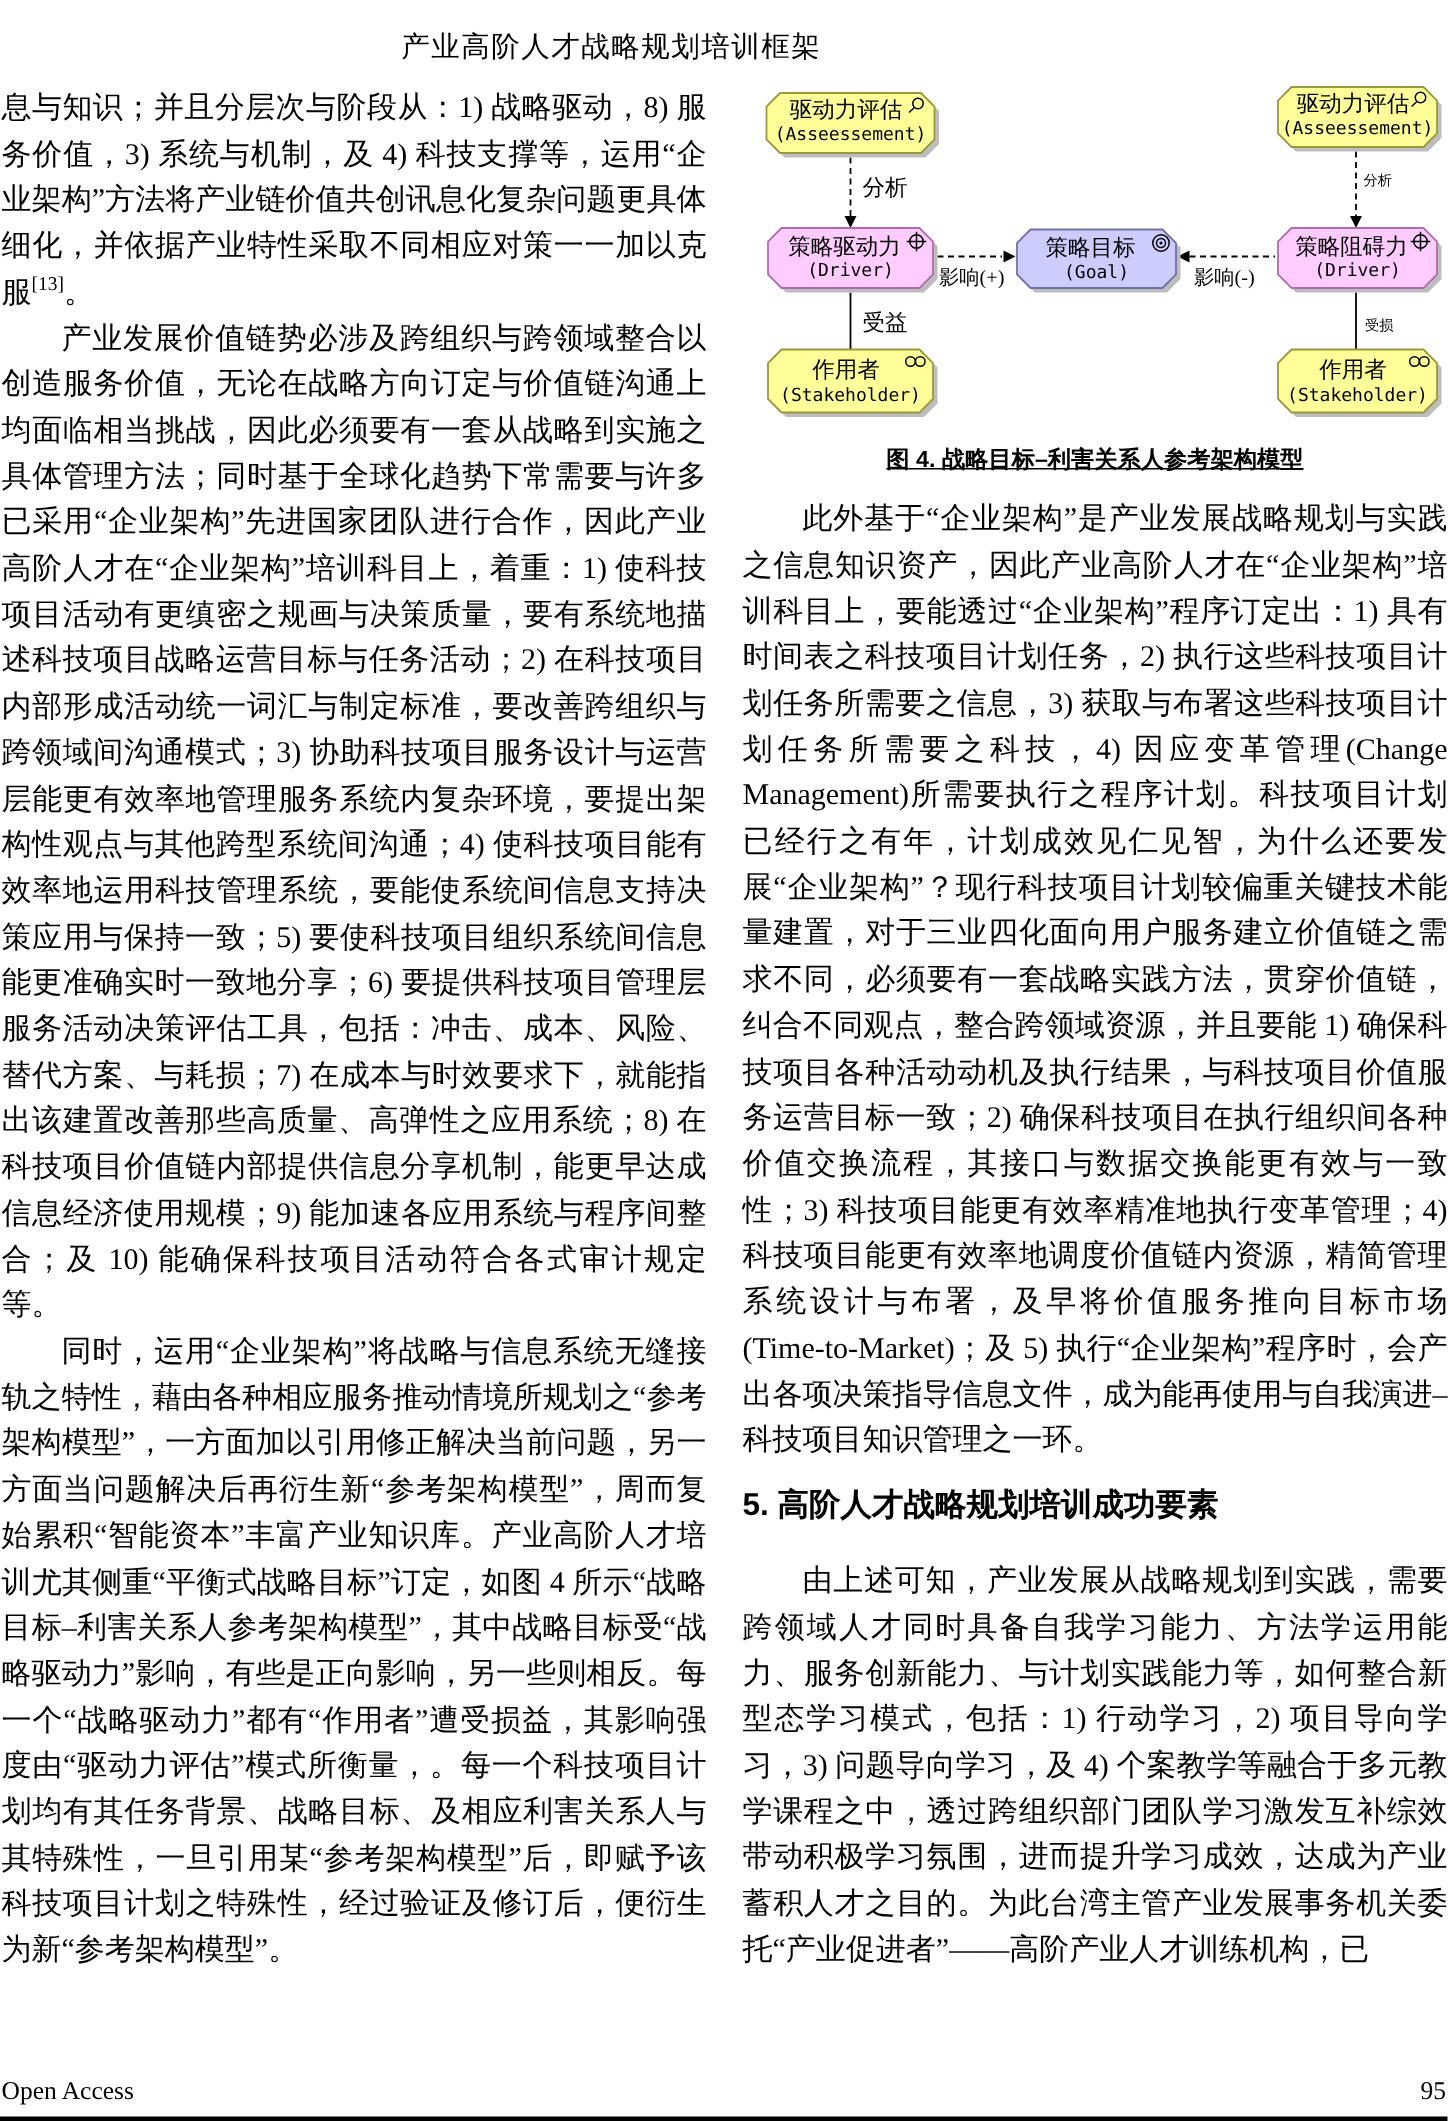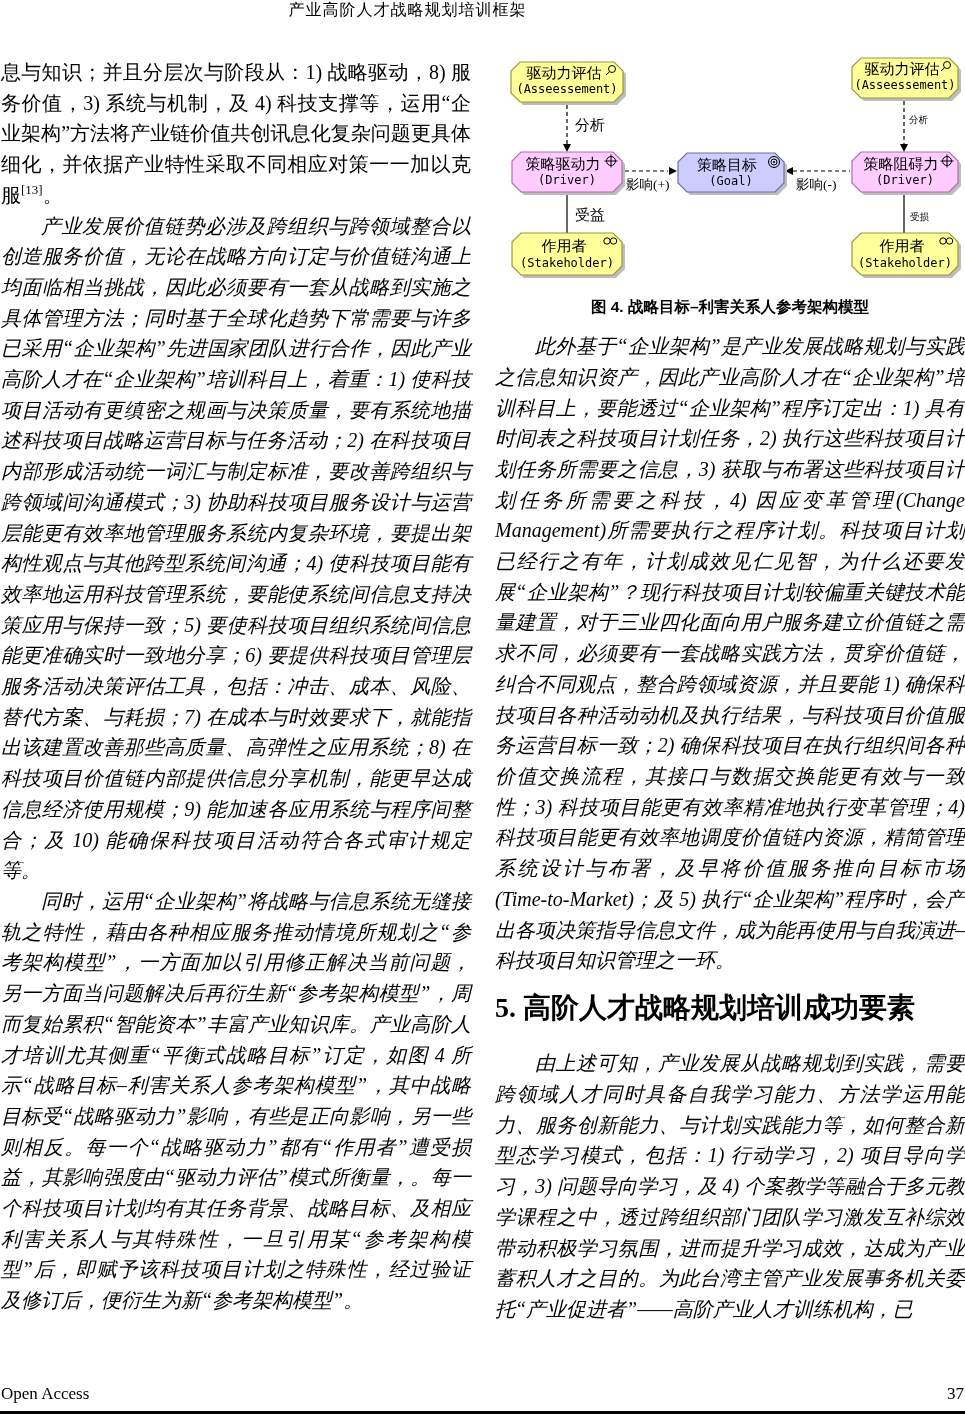--- a/index.html
+++ b/index.html
@@ -1,41 +1,41 @@
 <!DOCTYPE html>
 <html><head>
 <meta charset="utf-8">
 <style>
   html,body{margin:0;padding:0;background:#ffffff;}
   body{
     width:965px;height:1414px;position:relative;overflow:hidden;
     font-family:"Liberation Serif","DejaVu Serif",serif;color:#000;
   }
   .header-title{
-    position:absolute;top:0;left:0;width:815px;text-align:center;
-    font-size:16px;letter-spacing:1px;
+    position:absolute;top:18px;left:0;width:815px;text-align:center;
+    font-size:19px;letter-spacing:1px;
   }
   .col{position:absolute;top:57px;width:470px;}
   .col-left{left:1px;}
   .col-right{left:495px;}
   .body-text{
     margin:0;font-size:20px;line-height:30.7px;text-align:justify;
     text-justify:inter-ideograph;
   }
-  .body-text.indent{text-indent:2em;font-style:italic;}
+  .body-text.indent{text-indent:2em;}
   .body-text sup{font-size:13px;line-height:0;vertical-align:super;}
   .figure-svg{display:block;width:470px;height:236px;}
   .fig-caption{
     text-align:center;font-weight:bold;margin:4px 0 14px 0;line-height:1.3;
   }
   .fig-caption .cap-en{font-size:15px;display:block;}
-  .fig-caption .cap-zh{font-size:15.5px;display:block;font-family:"Liberation Sans",sans-serif;}
+  .fig-caption .cap-zh{font-size:15.5px;display:block;font-family:"Liberation Sans",sans-serif;text-decoration:underline;}
   .section-heading{
-    font-family:Liberation Serif, serif;
-    font-weight:bold;font-size:28px;margin:14px 0 22px 0;line-height:1.3;
+    font-family:Liberation Sans, sans-serif;
+    font-weight:bold;font-size:21px;margin:14px 0 22px 0;line-height:1.3;
   }
   .page-footer{
     position:absolute;left:1px;top:1384px;width:963px;
     display:flex;justify-content:space-between;font-size:17px;
   }
   .bottom-rule{
     position:absolute;left:0;top:1411px;width:965px;height:3px;background:#000;
   }
   
   .shadow{fill:#bdbdbd;stroke:none;}
@@ -185,15 +185,15 @@
 
   <p class="body-text indent">此外基于“企业架构”是产业发展战略规划与实践之信息知识资产，因此产业高阶人才在“企业架构”培训科目上，要能透过“企业架构”程序订定出：1) 具有时间表之科技项目计划任务，2) 执行这些科技项目计划任务所需要之信息，3) 获取与布署这些科技项目计划任务所需要之科技，4) 因应变革管理(Change Management)所需要执行之程序计划。科技项目计划已经行之有年，计划成效见仁见智，为什么还要发展“企业架构”？现行科技项目计划较偏重关键技术能量建置，对于三业四化面向用户服务建立价值链之需求不同，必须要有一套战略实践方法，贯穿价值链，纠合不同观点，整合跨领域资源，并且要能 1) 确保科技项目各种活动动机及执行结果，与科技项目价值服务运营目标一致；2) 确保科技项目在执行组织间各种价值交换流程，其接口与数据交换能更有效与一致性；3) 科技项目能更有效率精准地执行变革管理；4) 科技项目能更有效率地调度价值链内资源，精简管理系统设计与布署，及早将价值服务推向目标市场(Time-to-Market)；及 5) 执行“企业架构”程序时，会产出各项决策指导信息文件，成为能再使用与自我演进–科技项目知识管理之一环。</p>
 
   <h2 class="section-heading">5. 高阶人才战略规划培训成功要素</h2>
 
   <p class="body-text indent">由上述可知，产业发展从战略规划到实践，需要跨领域人才同时具备自我学习能力、方法学运用能力、服务创新能力、与计划实践能力等，如何整合新型态学习模式，包括：1) 行动学习，2) 项目导向学习，3) 问题导向学习，及 4) 个案教学等融合于多元教学课程之中，透过跨组织部门团队学习激发互补综效带动积极学习氛围，进而提升学习成效，达成为产业蓄积人才之目的。为此台湾主管产业发展事务机关委托“产业促进者”——高阶产业人才训练机构，已</p>
 </div>
 
 <div class="page-footer">
   <span>Open Access</span>
-  <span>37</span>
+  <span>95</span>
 </div>
 <div class="bottom-rule"></div>
 
 </body></html>

